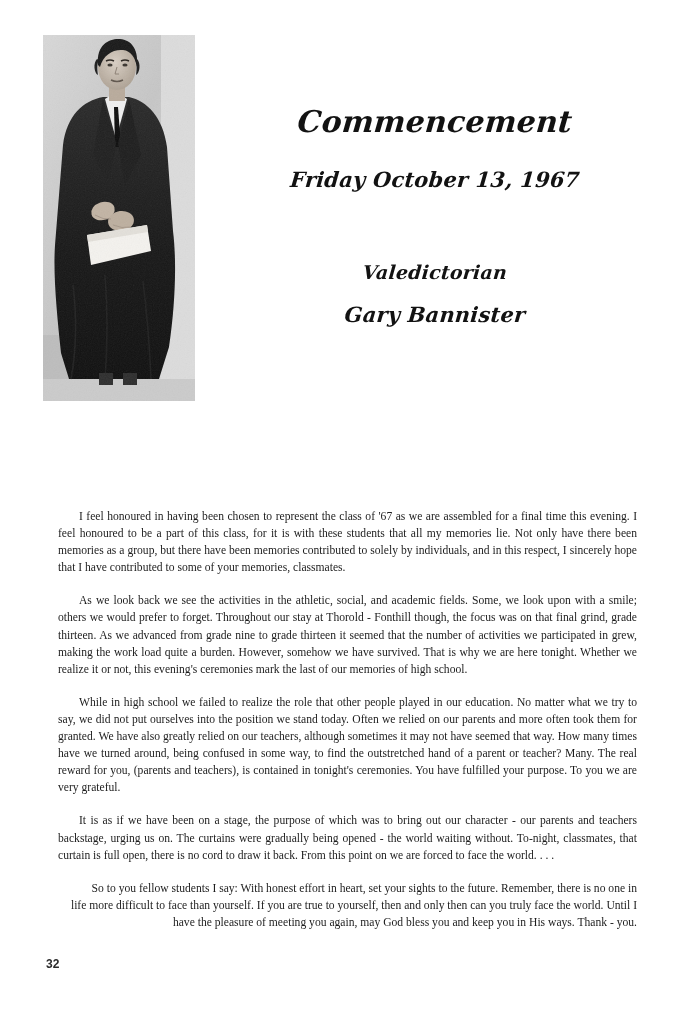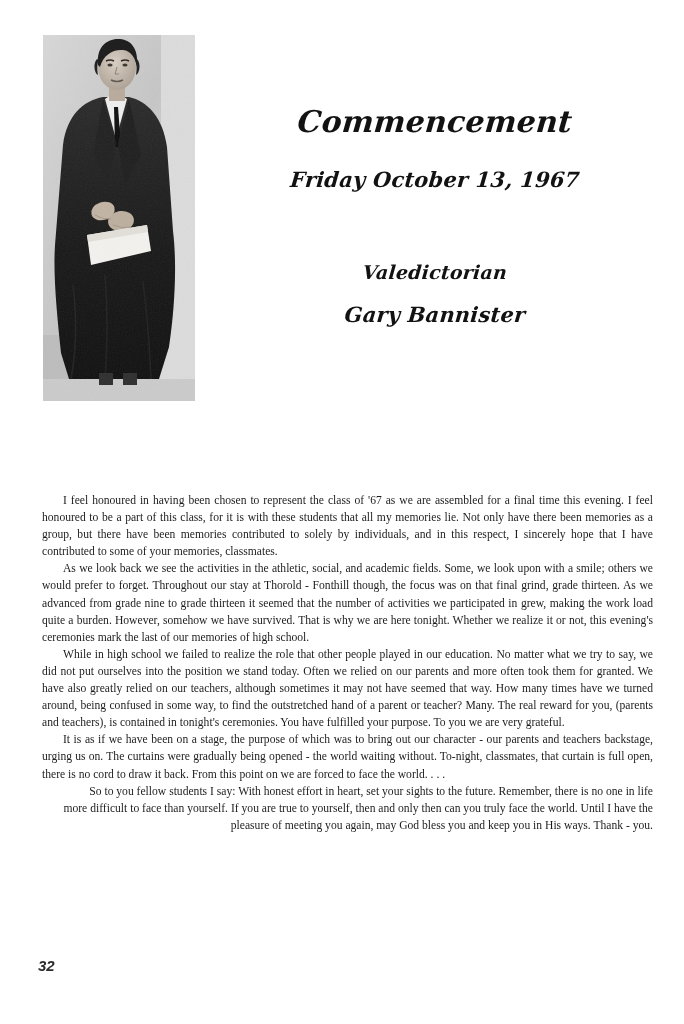--- a/index.html
+++ b/index.html
@@ -75,35 +75,34 @@
     left: 42px;
     top: 492px;
     width: 611px;
     font-size: 11.6px;
     line-height: 17.1px;
     text-align: justify;
     text-justify: inter-word;
     color: #1c1c1c;
   }
   .speech p {
-    margin: 0;
+    margin: 16px;
     text-indent: 21px;
   }
   .speech p:last-child { text-align: right; }
 
   
   #page-number {
     position: absolute;
-    left: 38px;
+    left: 46px;
     top: 957px;
     font-family: "Liberation Sans", sans-serif;
     font-weight: bold;
-    font-size: 15px;
+    font-size: 12px;
     color: #2b2b2b;
-    font-style: italic;
   }
 </style>
 </head>
 <body>
 
 <div class="photo-frame">
   <svg viewBox="0 0 152 366" preserveAspectRatio="none">
     <defs>
       <linearGradient id="wallgrad" x1="0" y1="0" x2="1" y2="1">
         <stop offset="0%" stop-color="#d8d8d8"></stop>

